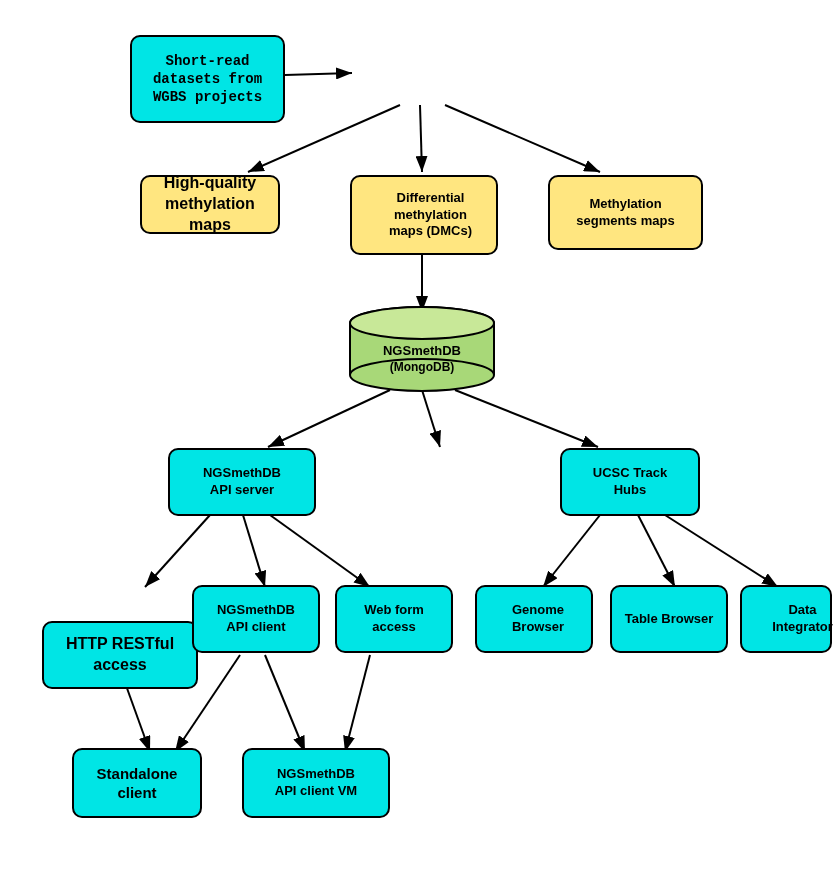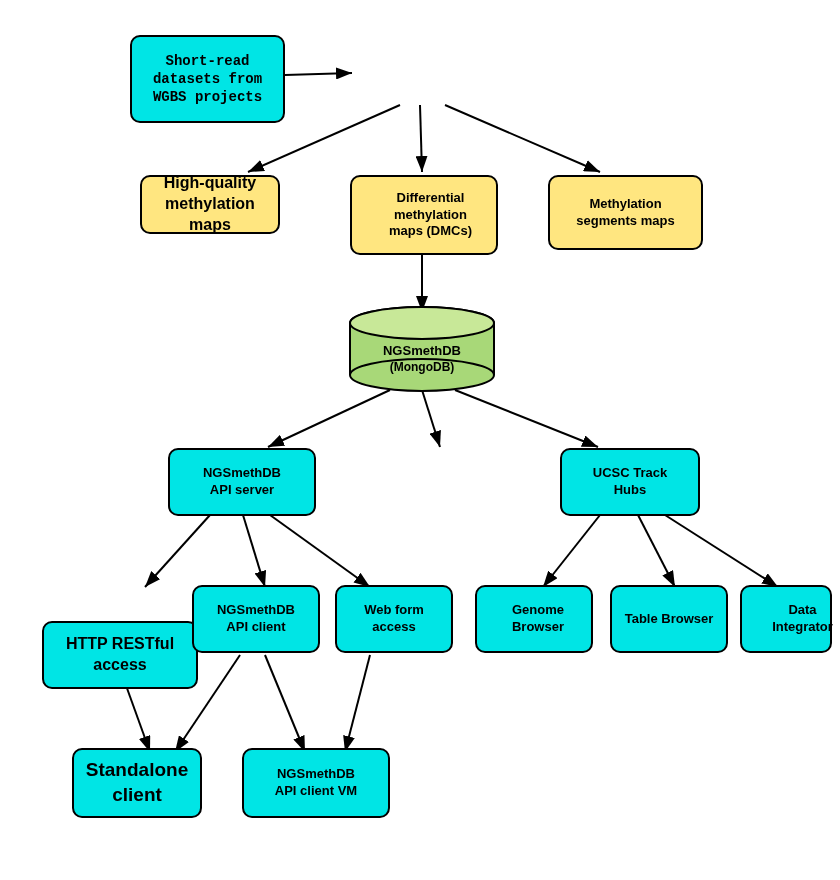--- a/index.html
+++ b/index.html
@@ -150,21 +150,21 @@
   </div>
 
   <div class="node cyan" style="left:610px; top:585px; width:118px; height:68px; font-size:13px;">
     Table Browser
   </div>
 
   <div class="node cyan" style="left:740px; top:585px; width:92px; height:68px; font-size:13px;padding-left:41px;">
     Data<br>Integrator
   </div>
 
-  <div class="node cyan" style="left:72px; top:748px; width:130px; height:70px; font-size:19px;">
+  <div class="node cyan" style="left:72px; top:748px; width:130px; height:70px; font-size:15px;">
     Standalone<br>client
   </div>
 
   <div class="node cyan" style="left:242px; top:748px; width:148px; height:70px; font-size:13px;">
     NGSmethDB<br>API client VM
   </div>
 
 </div>
 
 </body></html>

